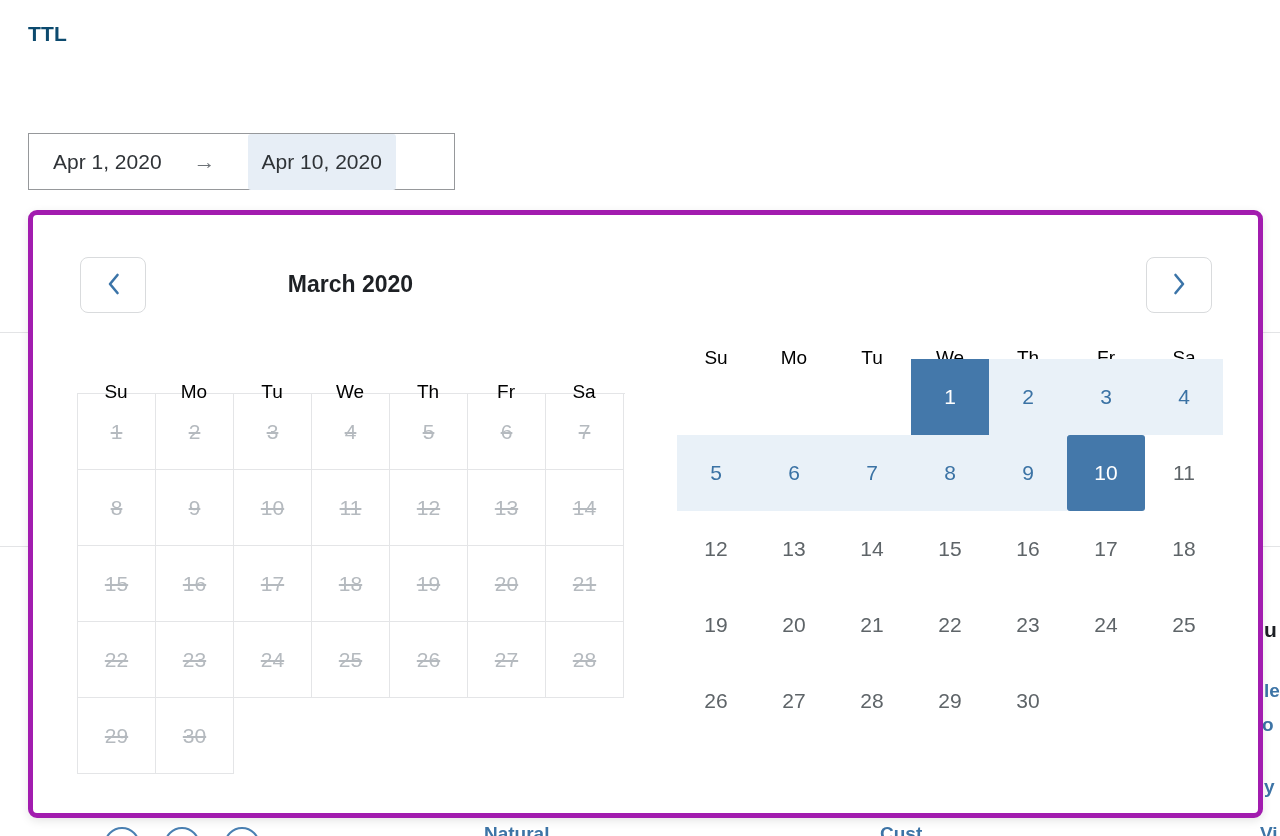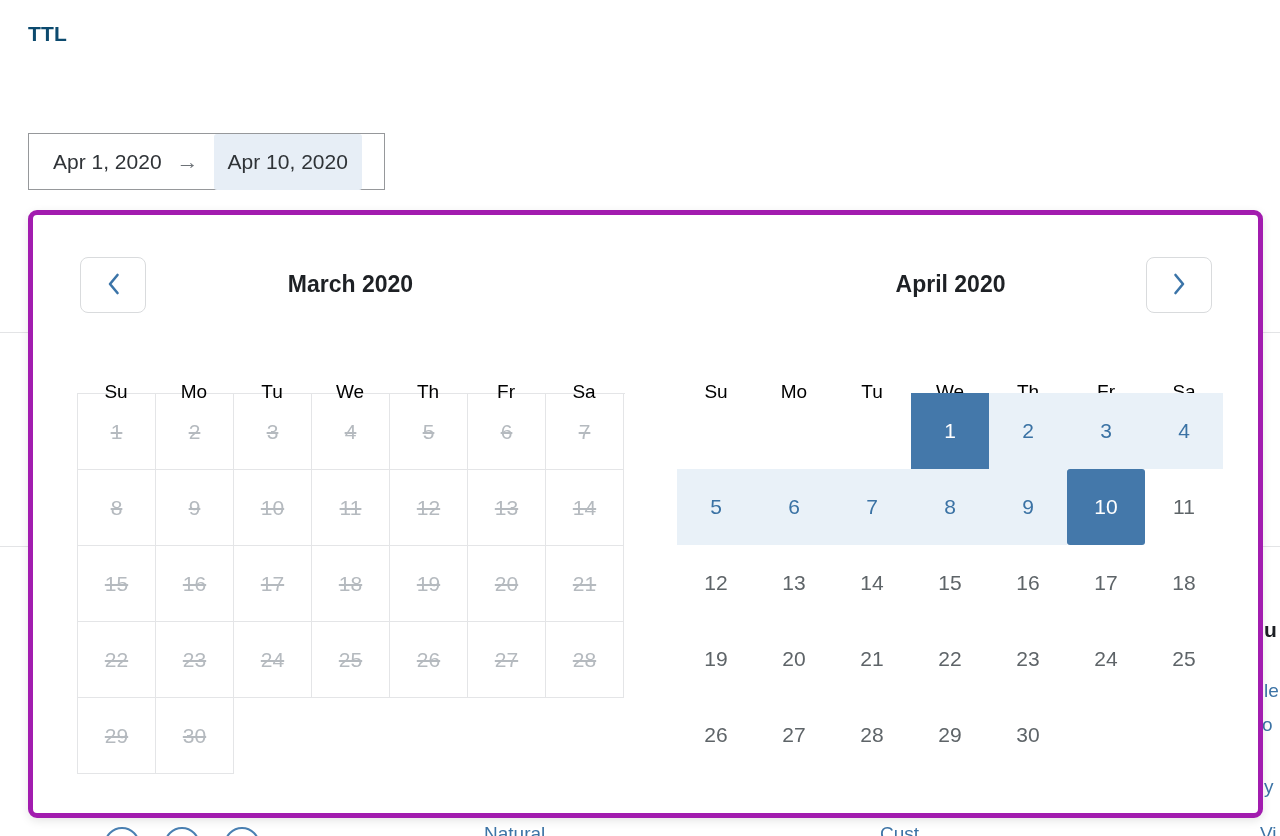--- a/index.html
+++ b/index.html
@@ -14,21 +14,21 @@
   }
 
   
   .bg-layer { position: absolute; inset: 0; z-index: 1; }
   .bg-divider {
     position: absolute; left: 0; width: 1280px; height: 1px;
     background: #e3e4e6;
   }
   .bg-divider.d1 { top: 332px; }
   .bg-divider.d2 { top: 546px; }
-  .bg-fragment { position: absolute; white-space: nowrap; }
+  .bg-fragment { position: absolute; white-space: nowrap; font-weight: bold; }
   .bg-fragment.heading { color: #1c1f23; font-weight: 700; font-size: 21px; }
   .bg-fragment.link { color: #3d74a6; font-size: 19px; }
   .frag-u  { left: 1264px; top: 618px; }
   .frag-le { left: 1264px; top: 680px; }
   .frag-o  { left: 1262px; top: 714px; }
   .frag-y  { left: 1264px; top: 776px; }
   .frag-natural { left: 484px;  top: 823px; font-size: 18px; }
   .frag-cust    { left: 880px;  top: 823px; font-size: 18px; }
   .frag-vi      { left: 1260px; top: 823px; font-size: 18px; }
   .bg-circle {
@@ -44,24 +44,24 @@
   .header-layer { position: absolute; inset: 0; z-index: 2; }
   .page-title {
     position: absolute; left: 28px; top: 22px; margin: 0;
     font-size: 21px; font-weight: 700; color: #0c4a6e; letter-spacing: .2px;
   }
   .page-subtitle {
     position: absolute; left: 28px; top: 82px; margin: 0;
     font-size: 23px; font-weight: 400; color: #2d3237;
   }
   .range-input {
-    position: absolute; left: 28px; top: 133px; width: 357px; height: 57px;
+    position: absolute; left: 28px; top: 133px; width: 427px; height: 57px;
     box-sizing: border-box; background: #fff;
     border: 1.5px solid #96989b;
-    display: flex; align-items: center; gap: 15px; padding-left: 24px;
+    display: flex; align-items: center; gap: 32px; padding-left: 24px;
     font-size: 21px; color: #2f3337;
   }
   .range-start { color: #2f3337; }
   .range-arrow { color: #6d7277; font-size: 22px; }
   .range-end {
     background: #e7eef6; color: #2f3337;
     padding: 16px 14px; border-radius: 3px;
   }
 
   
@@ -218,21 +218,20 @@
           <div class="cell filled disabled">29</div>
           <div class="cell filled disabled">30</div>
           <div class="cell empty"></div>
           <div class="cell empty"></div>
           <div class="cell empty"></div>
           <div class="cell empty"></div>
         </div>
     </div>
 
     <div class="month m1">
-      <h2 class="month-title">April 2020</h2>
       <div class="weekday-row">
           <span class="weekday">Su</span>
           <span class="weekday">Mo</span>
           <span class="weekday">Tu</span>
           <span class="weekday">We</span>
           <span class="weekday">Th</span>
           <span class="weekday">Fr</span>
           <span class="weekday">Sa</span>
         </div>
       <div class="day-grid">

